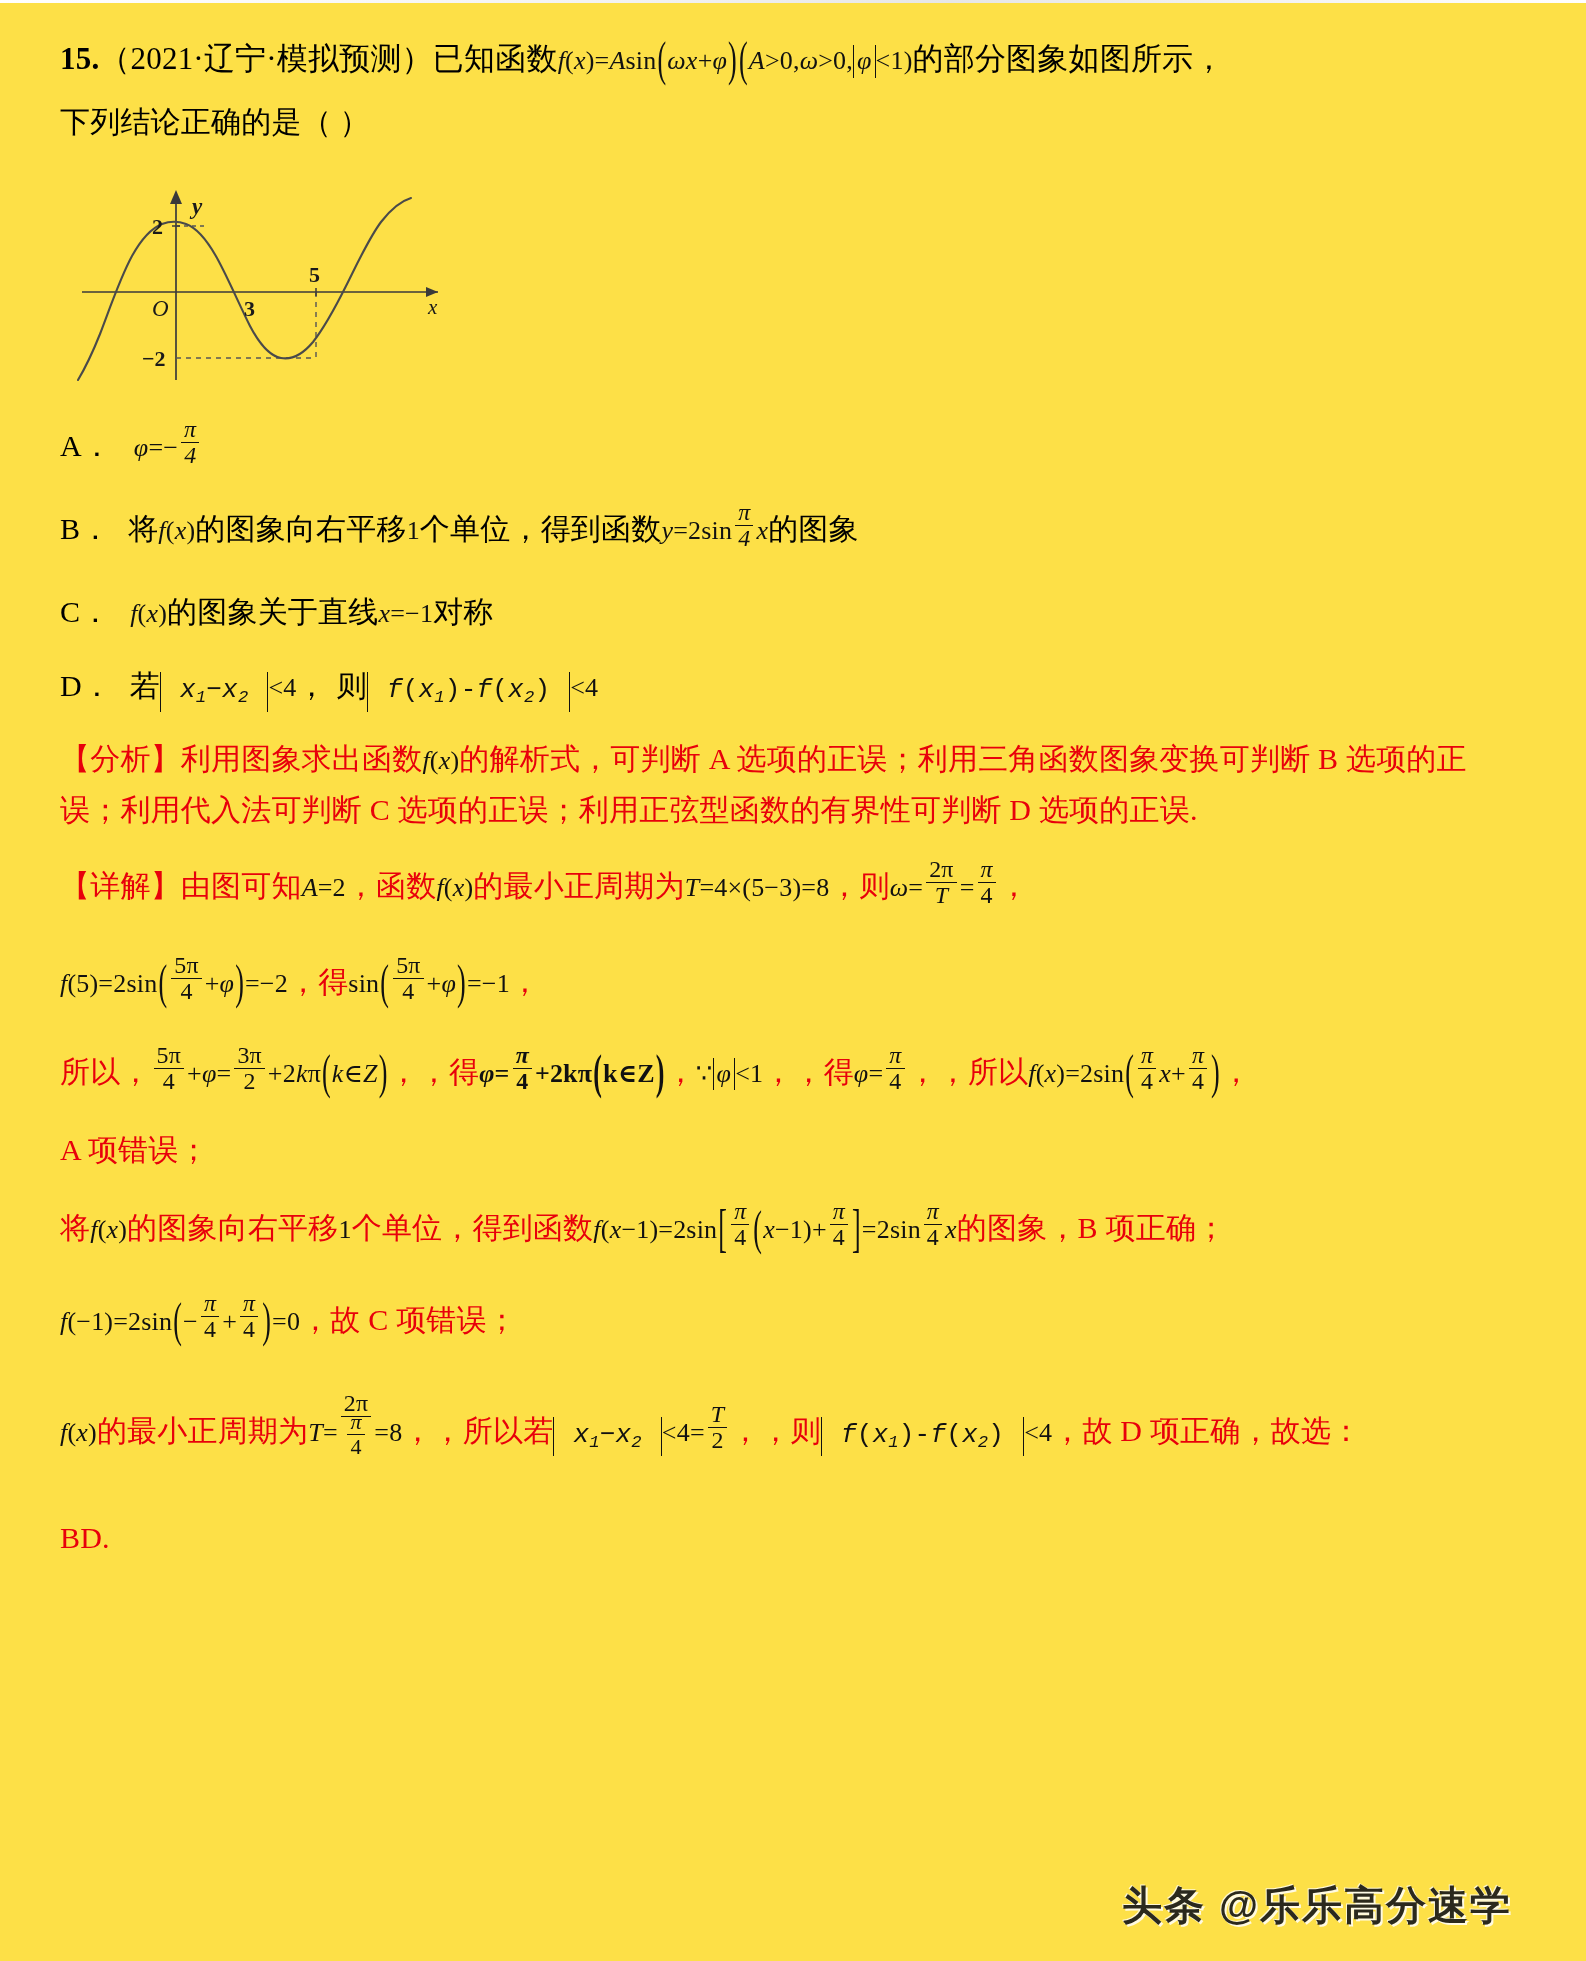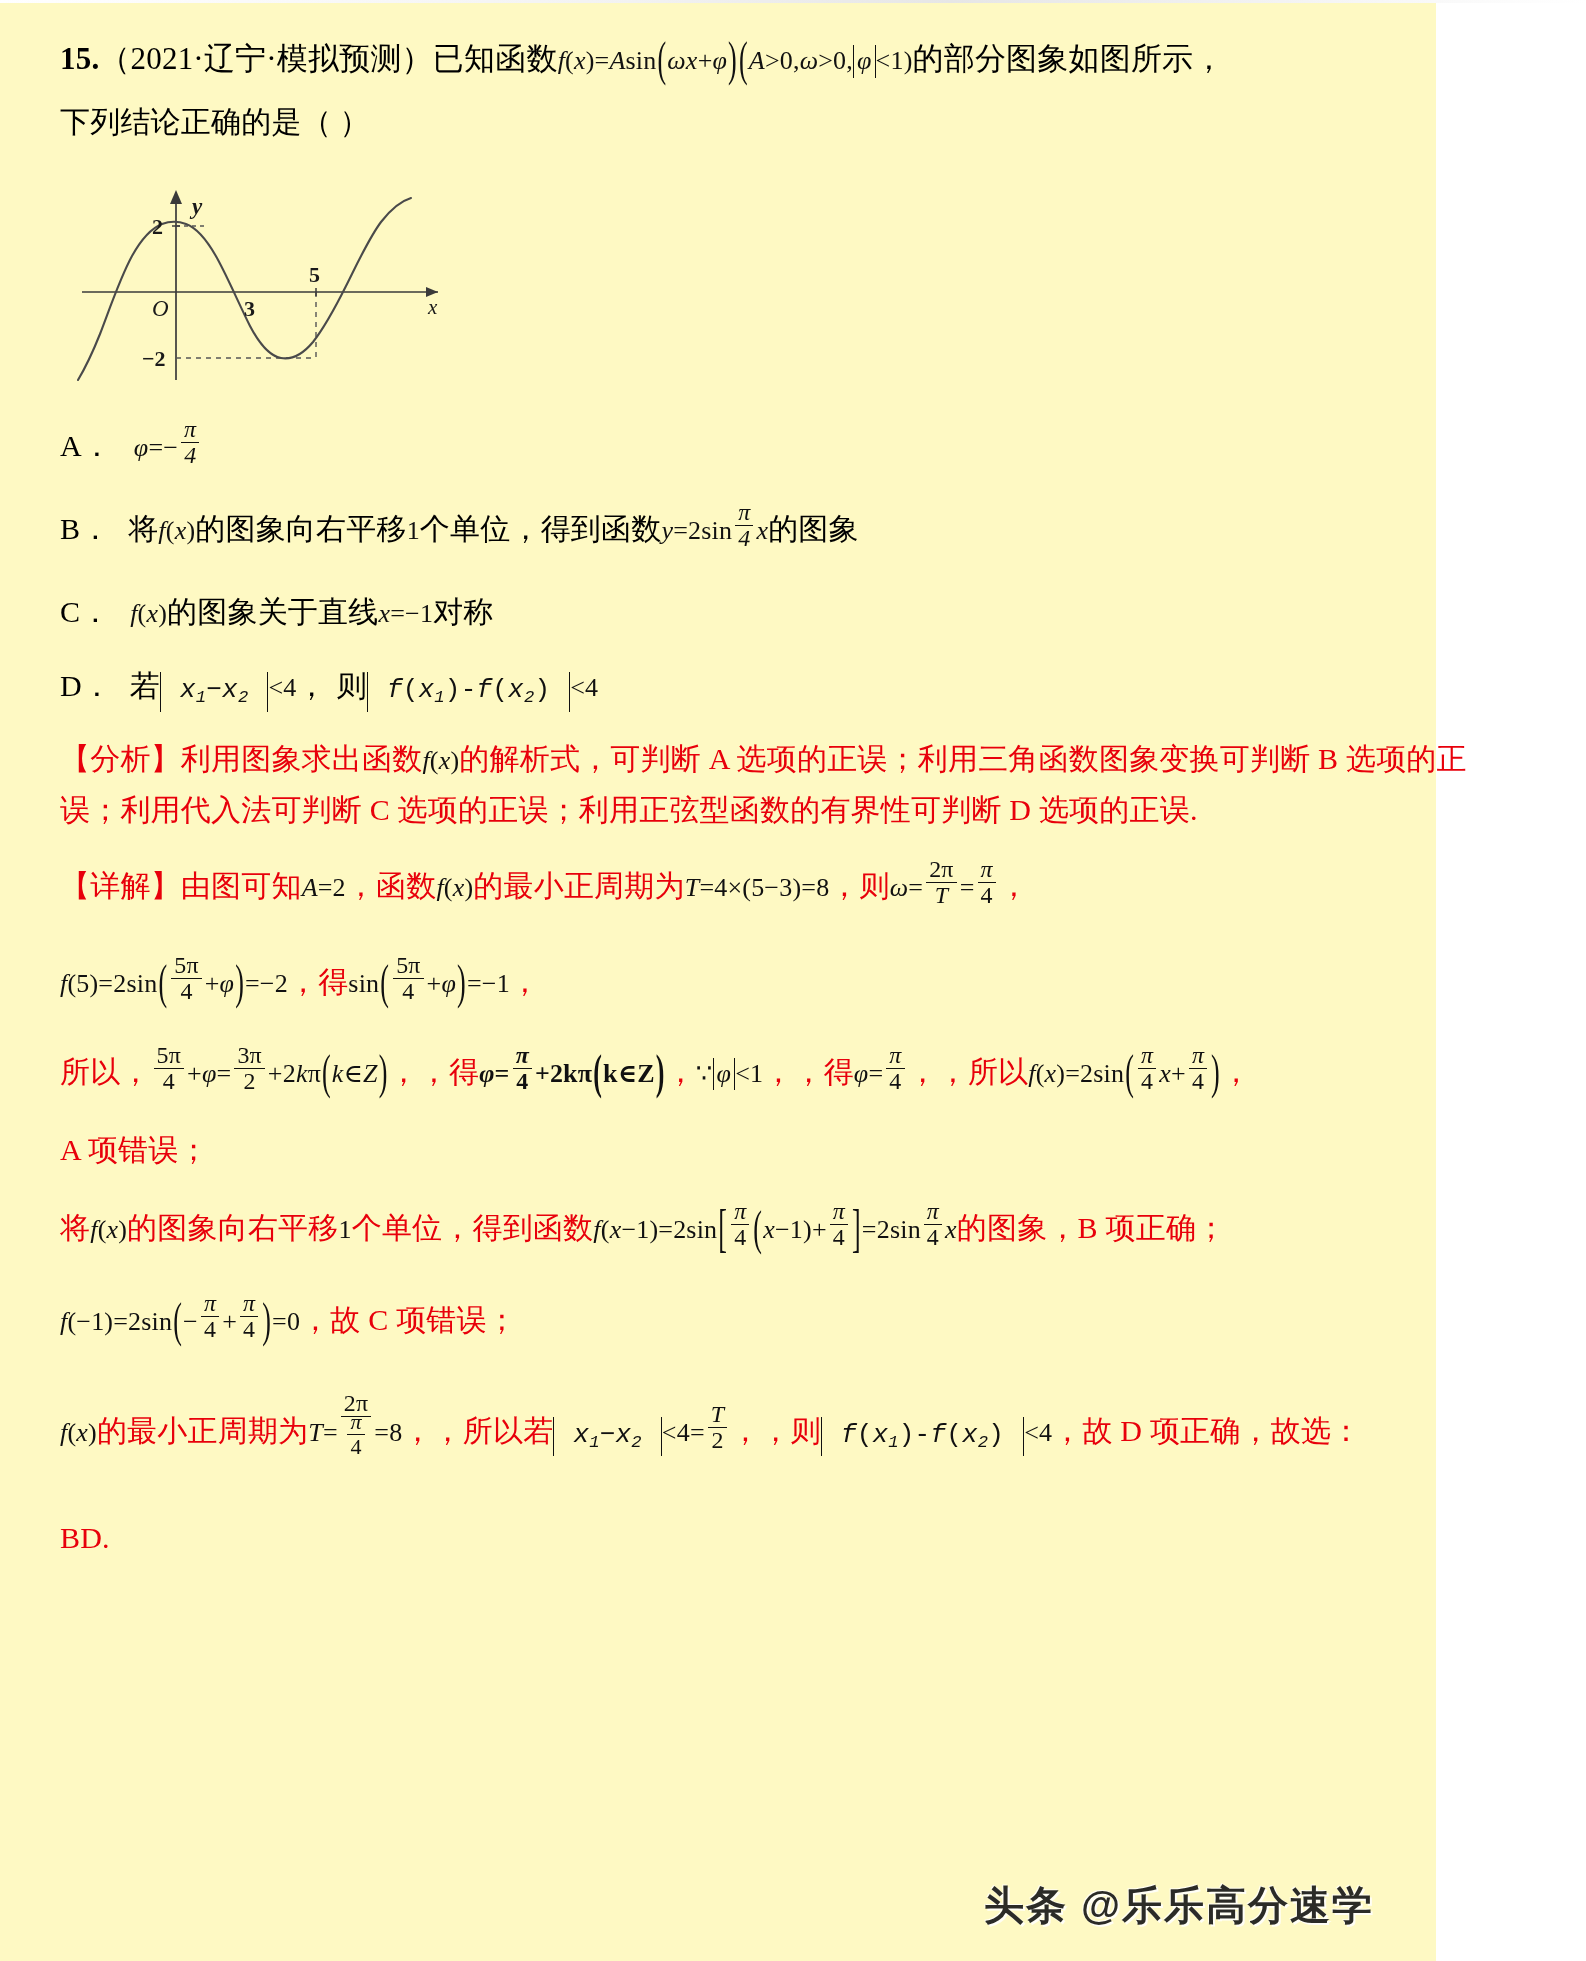--- a/index.html
+++ b/index.html
@@ -10,23 +10,23 @@
     width: 1586px;
     height: 1961px;
     position: relative;
     font-family: "Liberation Serif", "DejaVu Serif", serif;
     color: #000000;
     overflow: hidden;
   }
   .page {
     position: absolute;
     left: 0; top: 0;
-    width: 1436px;
+    width: 1586px;
     height: 1961px;
-    background: #fef9c3;
+    background: #fde047;
   }
   .content {
     position: absolute;
     left: 60px;
     top: 34px;
     width: 1440px;
   }
 
   
   .line {
@@ -118,21 +118,21 @@
   .opt {
     font-size: 30px;
     line-height: 1.55;
     display: block;
   }
   .opt .lbl { font-family: "Liberation Serif", serif; }
 
   
   .watermark {
     position: absolute;
-    right: 62px;
+    right: 74px;
     bottom: 28px;
     font-family: "Liberation Sans", sans-serif;
     font-size: 40px;
     font-weight: bold;
     color: #1a1a1a;
     letter-spacing: 2px;
     opacity: 0.92;
     text-shadow: 2px 2px 0 rgba(255,255,255,0.9), -1px -1px 0 rgba(255,255,255,0.8);
     white-space: nowrap;
   }

